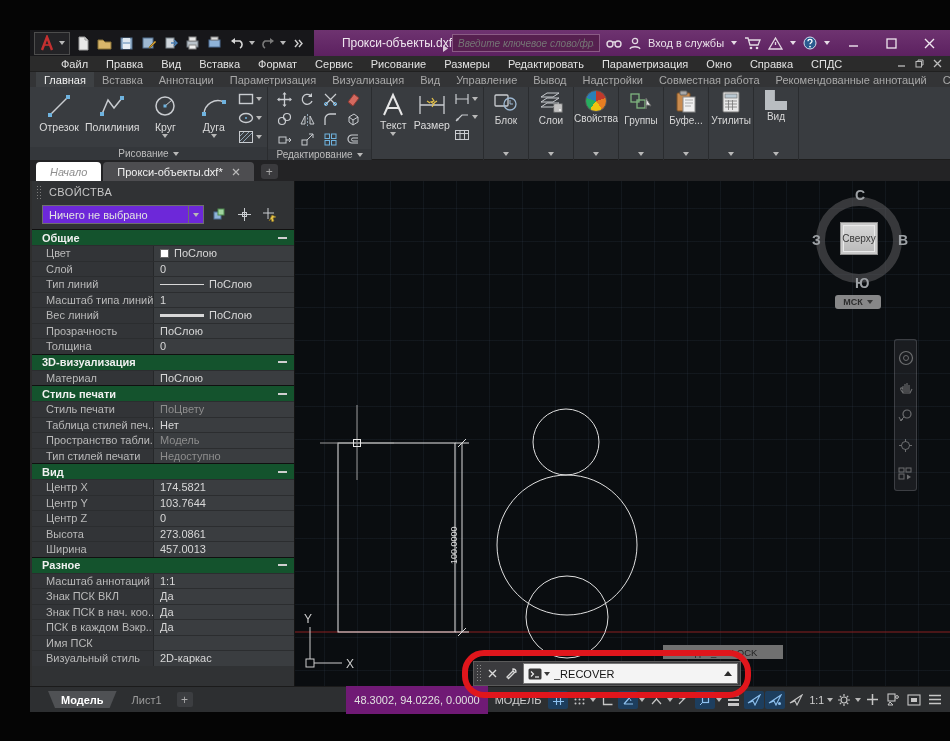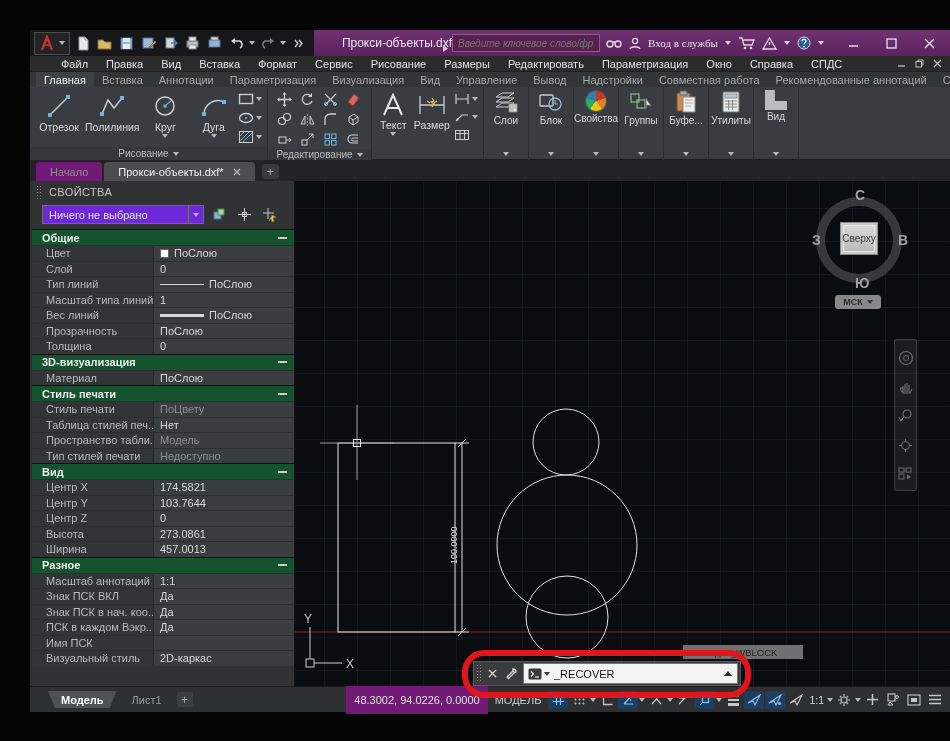--- a/index.html
+++ b/index.html
@@ -8,21 +8,21 @@
 #win{position:absolute;left:30px;top:30px;width:920px;height:682px;background:#2e2e2e;}
 
 
 .titlebar{position:absolute;left:0;top:0;width:100%;height:26px;background:linear-gradient(#6e3370,#5c2160);display:flex;align-items:center;}
 .qat{width:284px;height:26px;background:#17171a;display:flex;align-items:center;gap:3px;padding:0 4px;flex:0 0 auto;}
 .logo{width:36px;height:23px;display:flex;align-items:center;justify-content:center;background:#232326;border:1px solid #4c4c4c;gap:2px;}
 .qbtn{width:19px;height:19px;display:flex;align-items:center;justify-content:center;}
 .title-text{position:absolute;left:292px;width:150px;top:0;height:26px;display:flex;align-items:center;justify-content:center;color:#efe6ef;font-size:12px;white-space:nowrap;}
 .flyout{position:absolute;left:412px;top:9px;}
 .search{position:absolute;left:422px;top:4px;width:148px;height:18px;background:#56204f;border:1px solid #8a5b85;color:#c9b3c6;font-size:10px;font-style:italic;padding:0 5px;outline:none;font-family:"Liberation Sans",sans-serif;}
-.icgroup{position:absolute;left:576px;top:0;height:26px;display:flex;align-items:center;gap:7px;color:#e9e0e9;font-size:11px;font-family:Liberation Serif, serif;}
+.icgroup{position:absolute;left:576px;top:0;height:26px;display:flex;align-items:center;gap:7px;color:#e9e0e9;font-size:11px;}
 .icgroup .lbl{white-space:nowrap;}
 .winbtns{position:absolute;right:2px;top:0;height:26px;display:flex;}
 .wbtn{width:38px;height:26px;display:flex;align-items:center;justify-content:center;}
 
 
 .menubar{position:absolute;top:26px;left:0;width:100%;height:16px;background:#2b2b2b;border-bottom:1px solid #202020;display:flex;align-items:center;padding-left:22px;}
 .mitem{color:#e2e2e2;font-size:11px;padding:0 9px;white-space:nowrap;}
 .docctrls{margin-left:auto;display:flex;gap:9px;padding-right:8px;align-items:center;}
 
 
@@ -42,21 +42,21 @@
 .bpanel{width:45px;}
 .bpanel .rbody{flex-direction:column;align-items:center;padding:3px 0 0;gap:1px;}
 .blabel{color:#d8d8d8;font-size:10px;white-space:nowrap;}
 .bpanel .rlabel{background:transparent;}
 .piewheel{width:22px;height:22px;border-radius:50%;background:conic-gradient(#c0392b 0 72deg,#e67e22 72deg 144deg,#f1c40f 144deg 216deg,#27ae60 216deg 288deg,#2980b9 288deg 360deg);border:1px solid #555;}
 .lshape{width:22px;height:20px;background:#b9bdc1;clip-path:polygon(0 0,45% 0,45% 55%,100% 55%,100% 100%,0 100%);}
 
 
 .ftabs{position:absolute;top:130px;left:0;width:100%;height:21px;background:#232325;display:flex;align-items:flex-end;padding-left:6px;gap:2px;}
 .ftab{height:19px;display:flex;align-items:center;font-size:11px;padding:0 14px;border-radius:4px 4px 0 0;white-space:nowrap;}
-.ftab.start{background:#701a75;color:#8f8f8f;}
+.ftab.start{background:#ffffff;color:#8f8f8f;font-style:italic;}
 .ftab.doc{background:#4d4d50;color:#f2f2f2;gap:9px;}
 .addtab{width:17px;height:15px;border-radius:3px;background:#3a3a3d;color:#a8a8a8;display:flex;align-items:center;justify-content:center;font-size:12px;margin:0 0 2px 5px;}
 
 
 .palette{position:absolute;left:2px;top:151px;width:263px;height:505px;background:#303234;border-right:1px solid #141414;}
 .phead{height:21px;display:flex;align-items:center;color:#c6c6c6;font-size:11px;letter-spacing:.4px;padding-left:17px;position:relative;}
 .grip{position:absolute;left:4px;top:4px;width:6px;height:14px;background-image:radial-gradient(#7d7d7d .8px,transparent 1px);background-size:3px 3px;}
 .selrow{display:flex;align-items:center;gap:6px;padding:3px 6px 5px 10px;}
 .selbox{flex:0 0 162px;height:19px;background:#6d28d9;border:1px solid #6f6f6f;display:flex;align-items:center;color:#e4e4e4;font-size:11px;}
 .selbox .txt{flex:1;padding-left:6px;white-space:nowrap;overflow:hidden;}
@@ -74,21 +74,21 @@
 
 
 .canvas{position:absolute;left:265px;top:151px;width:655px;height:505px;background:#0a0d10;overflow:hidden;background-image:linear-gradient(rgba(120,150,180,.08) 1px,transparent 1px),linear-gradient(90deg,rgba(120,150,180,.08) 1px,transparent 1px);background-size:33px 33px;background-position:-4px -6px;}
 .vcube{position:absolute;left:517px;top:8px;width:96px;height:100px;}
 .vring{position:absolute;left:4px;top:8px;width:86px;height:86px;border-radius:50%;border:9px solid rgba(92,92,95,.55);}
 .vlet{position:absolute;color:#9da1a5;font-size:14px;font-weight:bold;}
 .vbtn{position:absolute;left:28px;top:33px;width:38px;height:33px;background:linear-gradient(#d9d9d9,#b8b8b8);border:1px solid #8e8e8e;box-shadow:inset 0 0 0 2px #c9c9c9, inset 0 0 0 3px #e9e9e9;color:#3a3a3a;font-size:10px;display:flex;align-items:center;justify-content:center;}
 .wcsbtn{position:absolute;left:540px;top:114px;width:46px;height:14px;background:rgba(158,158,158,.85);border-radius:3px;color:#2d2d2d;font-size:9px;font-weight:bold;display:flex;align-items:center;justify-content:center;gap:4px;}
 .navbar{position:absolute;left:599px;top:158px;width:23px;height:152px;background:rgba(110,110,118,.16);border:1px solid rgba(165,165,170,.25);border-radius:3px;display:flex;flex-direction:column;align-items:center;justify-content:space-around;padding:3px 0;}
 .navbar svg{opacity:.45;}
-.hist{position:absolute;left:388px;top:464px;width:120px;height:14px;background:#707070;color:#232323;font-size:9.5px;display:flex;align-items:center;padding-left:4px;z-index:2;white-space:nowrap;overflow:hidden;}
+.hist{position:absolute;left:368px;top:464px;width:120px;height:14px;background:#707070;color:#232323;font-size:9.5px;display:flex;align-items:center;padding-left:4px;z-index:2;white-space:nowrap;overflow:hidden;}
 .dsvg{position:absolute;left:0;top:0;}
 
 
 .cmd{position:absolute;left:443px;top:631px;width:268px;height:25px;background:#3b3b3e;border:1px solid #5a5a5a;display:flex;align-items:center;z-index:5;padding:0 2px;}
 .cmdgrip{width:7px;height:19px;background-image:radial-gradient(#8d8d8d .8px,transparent 1px);background-size:3px 3px;flex:0 0 auto;}
 .cmdbtn{width:19px;height:21px;display:flex;align-items:center;justify-content:center;flex:0 0 auto;}
 .cmdfield{flex:1;height:21px;background:#f4f4f4;border:1px solid #767676;display:flex;align-items:center;margin-left:2px;}
 .cmdprompt{display:flex;align-items:center;gap:2px;padding:0 4px;flex:0 0 auto;}
 .cmdinput{flex:1;border:0;background:transparent;font-size:11px;color:#141414;outline:none;font-family:"Liberation Sans",sans-serif;min-width:0;}
 .cu{width:0;height:0;border-left:4px solid transparent;border-right:4px solid transparent;border-bottom:5px solid #2c2c2c;margin-right:5px;}
@@ -455,38 +455,38 @@
       </div>
       <div class="rlabel">
           <span>Аннотации</span>
           <span class="cd"></span>
         </div>
     </div>
 
     <div class="rpanel bpanel">
       <div class="rbody">
         <svg width="26" height="24" viewBox="0 0 26 24">
+            <rect x="2" y="5" width="13" height="11" rx="1" fill="none" stroke="#c9ccd0" stroke-width="1.3"></rect>
+            <circle cx="17" cy="14" r="6" fill="none" stroke="#9db8d2" stroke-width="1.3"></circle>
+            <path d="M17 10v4h3" fill="none" stroke="#9db8d2"></path>
+          </svg>
+        <span class="blabel">Блок</span>
+      </div>
+      <div class="rlabel">
+          <span class="cd"></span>
+        </div>
+    </div>
+    <div class="rpanel bpanel">
+      <div class="rbody">
+        <svg width="26" height="24" viewBox="0 0 26 24">
             <path d="M3 7l6-4h12l-6 4zM3 12l6-4h12l-6 4zM3 17l6-4h12l-6 4z" fill="none" stroke="#c9ccd0"></path>
             <rect x="16" y="14" width="8" height="8" fill="#e8e8e8" stroke="#888"></rect>
             <path d="M17 16h6M17 18h6M17 20h4" stroke="#888" stroke-width=".8"></path>
           </svg>
         <span class="blabel">Слои</span>
-      </div>
-      <div class="rlabel">
-          <span class="cd"></span>
-        </div>
-    </div>
-    <div class="rpanel bpanel">
-      <div class="rbody">
-        <svg width="26" height="24" viewBox="0 0 26 24">
-            <rect x="2" y="5" width="13" height="11" rx="1" fill="none" stroke="#c9ccd0" stroke-width="1.3"></rect>
-            <circle cx="17" cy="14" r="6" fill="none" stroke="#9db8d2" stroke-width="1.3"></circle>
-            <path d="M17 10v4h3" fill="none" stroke="#9db8d2"></path>
-          </svg>
-        <span class="blabel">Блок</span>
       </div>
       <div class="rlabel">
           <span class="cd"></span>
         </div>
     </div>
     <div class="rpanel bpanel">
       <div class="rbody">
         <div class="piewheel"></div>
         <span class="blabel">Свойства</span>
       </div>

